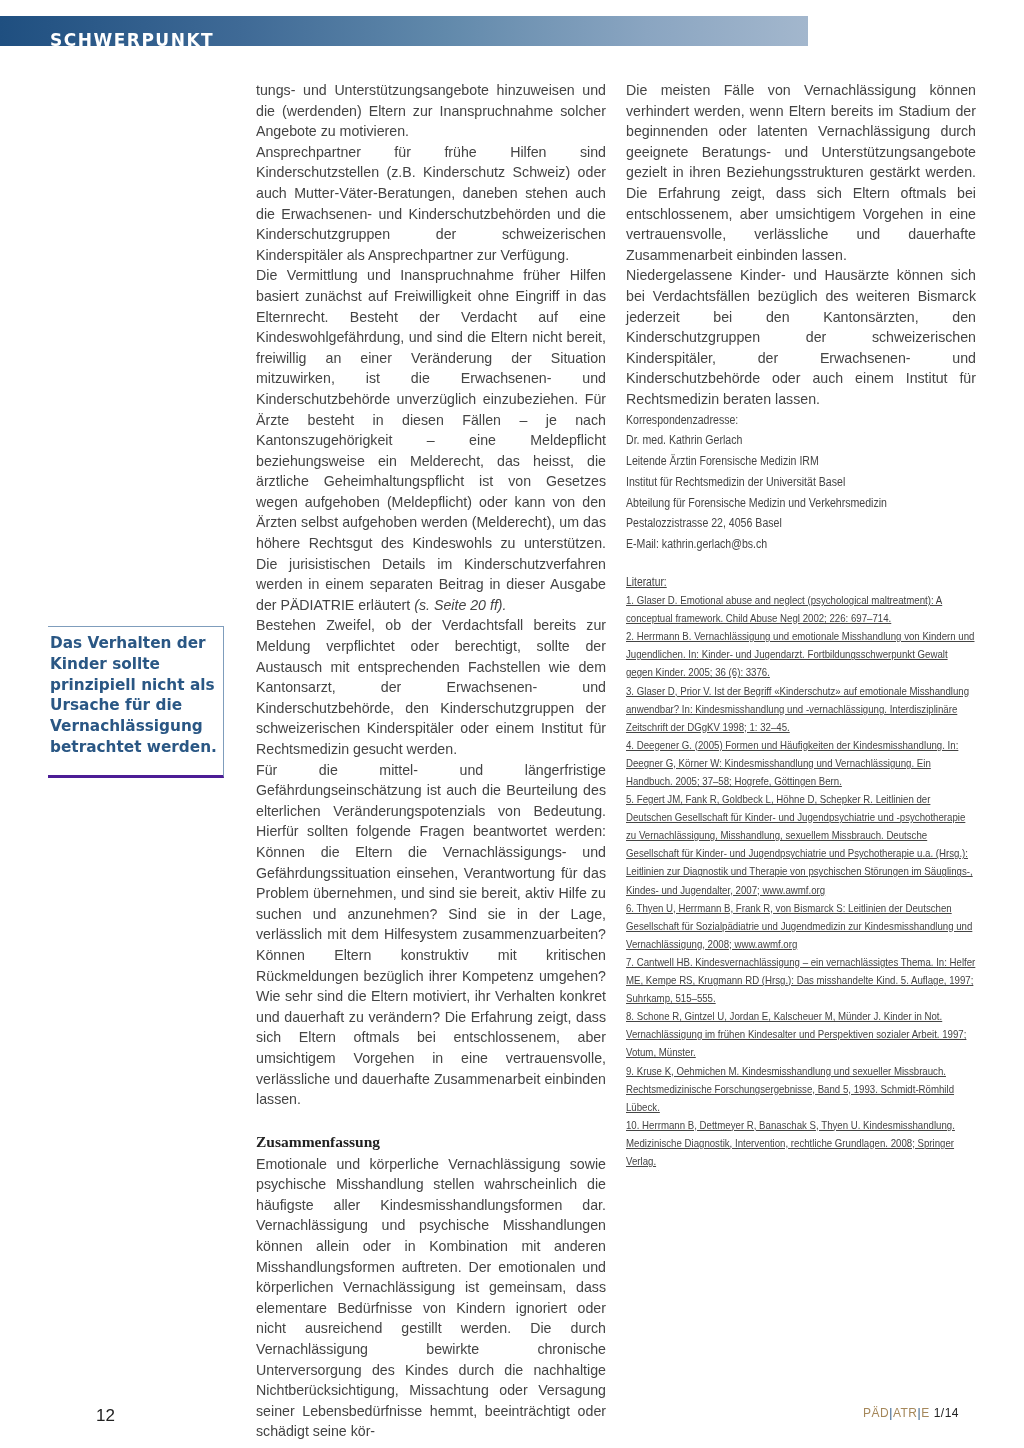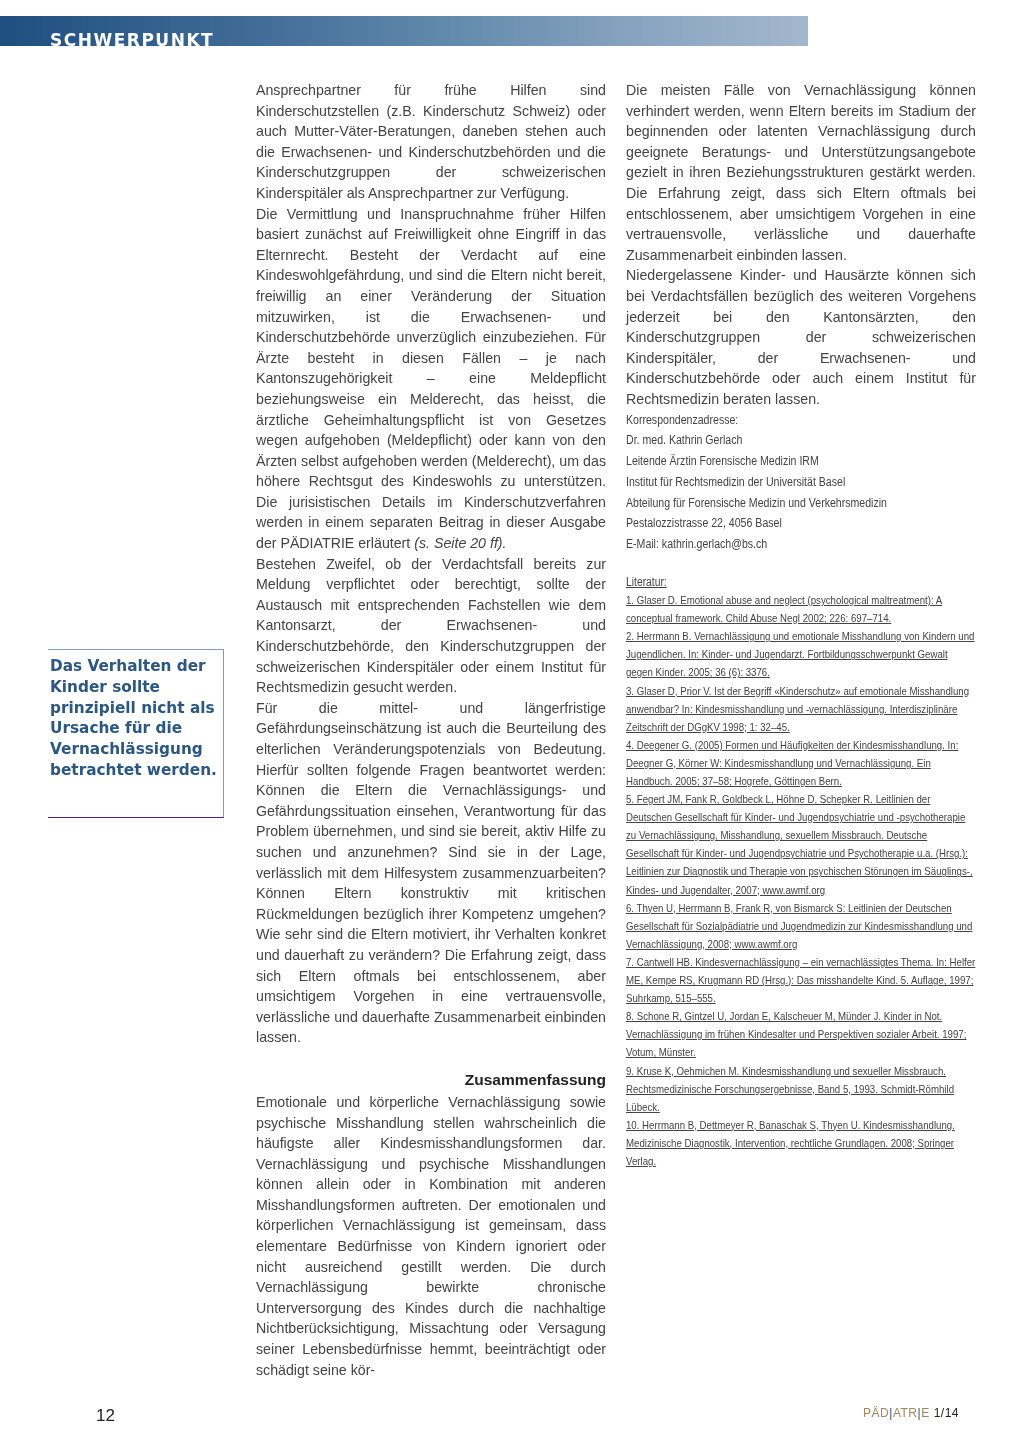--- a/index.html
+++ b/index.html
@@ -24,27 +24,27 @@
   .col {
     position: absolute; top: 80px;
     font-size: 14.2px; line-height: 20.6px; text-align: justify;
     color: #444;
   }
   .col p { margin: 0; }
   .col-mid { left: 256px; width: 350px; }
   .col-right { left: 626px; width: 350px; }
   .col em { font-style: italic; }
   .section-heading {
-    font-family: Liberation Sans, sans-serif; font-weight: bold;
+    font-family: Liberation Serif, serif; font-weight: bold;
     font-size: 15.5px; color: #222; margin: 22px 0 2px 0; line-height: 20px;
-    text-align: right;
+    text-align: left;
   }
   .pull-quote {
-    position: absolute; left: 48px; top: 649px; width: 176px; height: 169px;
-    border-top: 1px solid #7f9dbc; border-right: 1px solid #7f9dbc; border-bottom: 1px solid #4c1d95;
+    position: absolute; left: 48px; top: 626px; width: 176px; height: 152px;
+    border-top: 1px solid #7f9dbc; border-right: 1px solid #7f9dbc; border-bottom: 3px solid #4c1d95;
     padding: 6px 0 0 2px; box-sizing: border-box;
   }
   .pull-quote-text {
     font-family: "DejaVu Sans", sans-serif; font-weight: bold;
     font-size: 15.3px; line-height: 20.8px; color: #2a5784;
   }
   .contact {
     font-family: "Liberation Sans Narrow", "Liberation Sans", sans-serif;
     font-size: 12.3px; line-height: 20.8px; text-align: left; color: #444;
   }
@@ -74,31 +74,32 @@
 
 <div class="header-bar">
   <div class="header-title">SCHWERPUNKT</div>
 </div>
 
 <div class="pull-quote">
   <div class="pull-quote-text">Das Verhalten der Kinder sollte prinzipiell nicht als Ursache für die Vernachlässigung betrachtet werden.</div>
 </div>
 
 <div class="col col-mid">
+  <p>tungs- und Unterstützungsangebote hinzuweisen und die (werdenden) Eltern zur Inanspruchnahme solcher Angebote zu motivieren.</p>
   <p>Ansprechpartner für frühe Hilfen sind Kinderschutzstellen (z.B. Kinderschutz Schweiz) oder auch Mutter-Väter-Beratungen, daneben stehen auch die Erwachsenen- und Kinderschutzbehörden und die Kinderschutzgruppen der schweizerischen Kinderspitäler als Ansprechpartner zur Verfügung.</p>
   <p><span>Die Vermittlung und Inanspruchnahme früher Hilfen basiert zunächst auf Freiwilligkeit ohne Eingriff in das Elternrecht. Besteht der Verdacht auf eine Kindeswohlgefährdung, und sind die Eltern nicht bereit, freiwillig an einer Veränderung der Situation mitzuwirken, ist die Erwachsenen- und Kinderschutzbehörde unverzüglich einzubeziehen. Für Ärzte besteht in diesen Fällen – je nach Kantonszugehörigkeit – eine Meldepflicht beziehungsweise ein Melderecht, das heisst, die ärztliche Geheimhaltungspflicht ist von Gesetzes wegen aufgehoben (Meldepflicht) oder kann von den Ärzten selbst aufgehoben werden (Melderecht), um das höhere Rechtsgut des Kindeswohls zu unterstützen. Die jurisistischen Details im Kinderschutzverfahren werden in einem separaten Beitrag in dieser Ausgabe der PÄDIATRIE erläutert</span> <em>(s. Seite 20 ff).</em></p>
   <p>Bestehen Zweifel, ob der Verdachtsfall bereits zur Meldung verpflichtet oder berechtigt, sollte der Austausch mit entsprechenden Fachstellen wie dem Kantonsarzt, der Erwachsenen- und Kinderschutzbehörde, den Kinderschutzgruppen der schweizerischen Kinderspitäler oder einem Institut für Rechtsmedizin gesucht werden.</p>
   <p>Für die mittel- und längerfristige Gefährdungseinschätzung ist auch die Beurteilung des elterlichen Veränderungspotenzials von Bedeutung. Hierfür sollten folgende Fragen beantwortet werden: Können die Eltern die Vernachlässigungs- und Gefährdungssituation einsehen, Verantwortung für das Problem übernehmen, und sind sie bereit, aktiv Hilfe zu suchen und anzunehmen? Sind sie in der Lage, verlässlich mit dem Hilfesystem zusammenzuarbeiten? Können Eltern konstruktiv mit kritischen Rückmeldungen bezüglich ihrer Kompetenz umgehen? Wie sehr sind die Eltern motiviert, ihr Verhalten konkret und dauerhaft zu verändern? Die Erfahrung zeigt, dass sich Eltern oftmals bei entschlossenem, aber umsichtigem Vorgehen in eine vertrauensvolle, verlässliche und dauerhafte Zusammenarbeit einbinden lassen.</p>
   <div class="section-heading">Zusammenfassung</div>
   <p>Emotionale und körperliche Vernachlässigung sowie psychische Misshandlung stellen wahrscheinlich die häufigste aller Kindesmisshandlungsformen dar. Vernachlässigung und psychische Misshandlungen können allein oder in Kombination mit anderen Misshandlungsformen auftreten. Der emotionalen und körperlichen Vernachlässigung ist gemeinsam, dass elementare Bedürfnisse von Kindern ignoriert oder nicht ausreichend gestillt werden. Die durch Vernachlässigung bewirkte chronische Unterversorgung des Kindes durch die nachhaltige Nichtberücksichtigung, Missachtung oder Versagung seiner Lebensbedürfnisse hemmt, beeinträchtigt oder schädigt seine kör-</p>
 </div>
 
 <div class="col col-right">
   <p>Die meisten Fälle von Vernachlässigung können verhindert werden, wenn Eltern bereits im Stadium der beginnenden oder latenten Vernachlässigung durch geeignete Beratungs- und Unterstützungsangebote gezielt in ihren Beziehungsstrukturen gestärkt werden. Die Erfahrung zeigt, dass sich Eltern oftmals bei entschlossenem, aber umsichtigem Vorgehen in eine vertrauensvolle, verlässliche und dauerhafte Zusammenarbeit einbinden lassen.</p>
-  <p>Niedergelassene Kinder- und Hausärzte können sich bei Verdachtsfällen bezüglich des weiteren Vorgehens jederzeit bei den Kantonsärzten, den Kinderschutzgruppen der schweizerischen Kinderspitäler, der Erwachsenen- und Kinderschutzbehörde oder auch einem Institut für Rechtsmedizin beraten lassen.</p>
+  <p>Niedergelassene Kinder- und Hausärzte können sich bei Verdachtsfällen bezüglich des weiteren Bismarck jederzeit bei den Kantonsärzten, den Kinderschutzgruppen der schweizerischen Kinderspitäler, der Erwachsenen- und Kinderschutzbehörde oder auch einem Institut für Rechtsmedizin beraten lassen.</p>
 
   <div class="contact">
     <div>Korrespondenzadresse:</div>
     <div>Dr. med. Kathrin Gerlach</div>
     <div>Leitende Ärztin Forensische Medizin IRM</div>
     <div>Institut für Rechtsmedizin der Universität Basel</div>
     <div>Abteilung für Forensische Medizin und Verkehrsmedizin</div>
     <div>Pestalozzistrasse 22, 4056 Basel</div>
     <div>E-Mail: kathrin.gerlach@bs.ch</div>
   </div>

